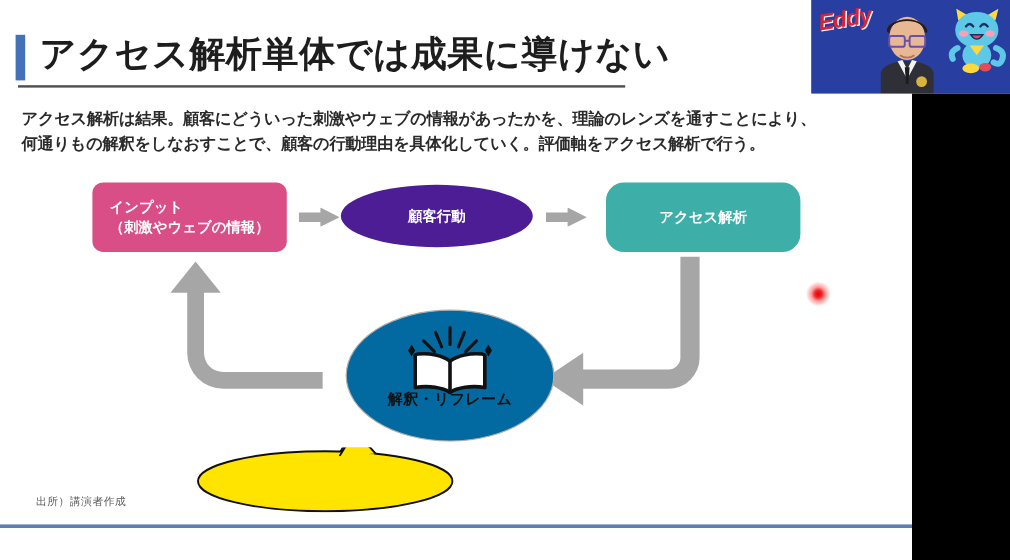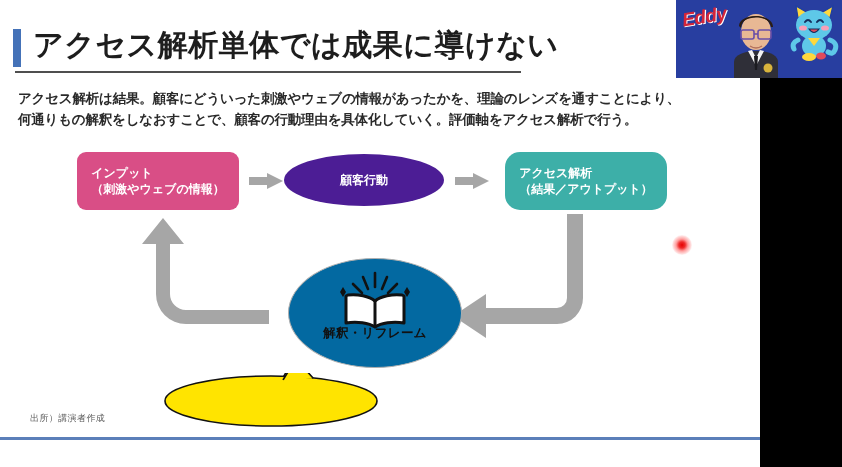--- a/index.html
+++ b/index.html
@@ -104,21 +104,20 @@
 
   <div class="chev" id="chev2">
     <svg width="34" height="16" viewBox="0 0 34 16">
       <polygon points="0,4 18,4 18,0 34,8 18,16 18,12 0,12" fill="#a6a6a6"></polygon>
     </svg>
   </div>
 
   <div class="flowbox" id="box-analysis">
     <div>
       <div>アクセス解析</div>
-      <div>（結果／アウトプット）</div>
     </div>
   </div>
 
   <div id="arrow-right">
     <svg width="175" height="130" viewBox="0 0 175 130">
       <path d="M121,0 L142,0 L142,78 A0,0 0 0 1 142,78 L142,96 L142,96
                L142,96 L45,96 L45,82 L12,104 L45,126 L45,112 L132,112
                A30,30 0 0 0 142,104 Z" fill="none"></path>
       <path d="M121,2 L142,2 L142,86 A26,26 0 0 1 116,112 L45,112 L45,126
                L12,104 L45,82 L45,96 L116,96 A10,10 0 0 0 126,86 L126,2 Z" fill="#a6a6a6"></path>

